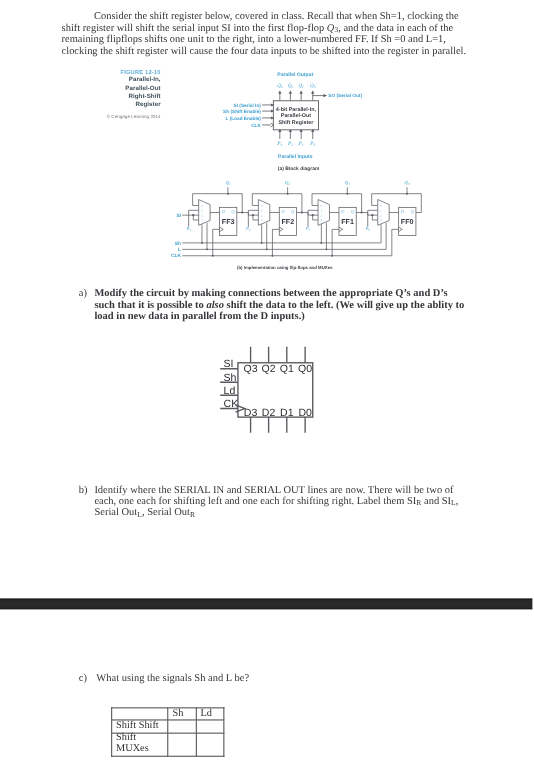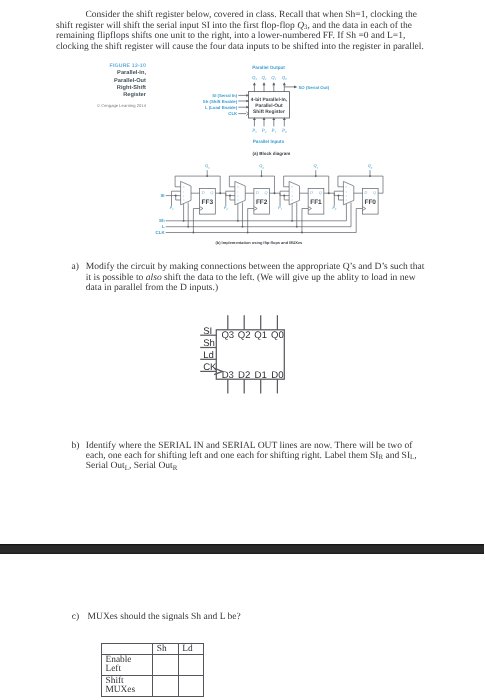--- a/index.html
+++ b/index.html
@@ -250,21 +250,21 @@
         <line x1="25.7" y1="66.7" x2="211.01" y2="66.7" stroke="#5c6066" stroke-width="0.7"></line>
         <line x1="25.7" y1="72.5" x2="216.21" y2="72.5" stroke="#5c6066" stroke-width="0.7"></line>
         <text x="24.6" y="62.3" fill="#3e9fd0" font-size="4.4" font-family="Liberation Sans, sans-serif" font-weight="bold" text-anchor="end">Sh</text>
         <text x="24.6" y="68.2" fill="#3e9fd0" font-size="4.4" font-family="Liberation Sans, sans-serif" font-weight="bold" text-anchor="end">L</text>
         <text x="24.6" y="74" fill="#3e9fd0" font-size="4.4" font-family="Liberation Sans, sans-serif" font-weight="bold" text-anchor="end">CLK</text>
         <text x="118.9" y="84.2" fill="#3d4349" font-size="3.95" font-family="Liberation Sans, sans-serif" font-weight="bold" text-anchor="middle">(b) Implementation using flip-flops and MUXes</text>
       </svg>
     </div>
 
   <div class="qmark" style="left:71.6px;top:262.3px;">a)</div>
-  <div class="qrow" id="qa" style="left:85.8px;top:262.3px;width:341px;">Modify the circuit by making connections between the appropriate Q’s and D’s such that it is possible to <i>also</i> shift the data to the left. (We will give up the ablity to load in new data in parallel from the D inputs.)</div>
+  <div class="qrow" id="qa" style="left:85.8px;top:262.3px;width:341px;font-weight:bold;">Modify the circuit by making connections between the appropriate Q’s and D’s such that it is possible to <i>also</i> shift the data to the left. (We will give up the ablity to load in new data in parallel from the D inputs.)</div>
 
   <div id="ansdia" style="position:absolute;left:195px;top:310px;width:100px;height:88px;">
       <svg width="100" height="88" viewBox="0 0 100 88" xmlns="http://www.w3.org/2000/svg">
         <rect x="21.3" y="19.8" width="68" height="49.4" fill="none" stroke="#5a5a60" stroke-width="1.25"></rect>
         <line x1="32.8" y1="5.2" x2="32.8" y2="19.8" stroke="#5a5a60" stroke-width="1.25"></line>
         <text x="32.8" y="28.200000000000003" fill="#2f2f33" font-size="9.6" font-family="Liberation Sans, sans-serif" text-anchor="middle">Q3</text>
         <line x1="49.2" y1="5.2" x2="49.2" y2="19.8" stroke="#5a5a60" stroke-width="1.25"></line>
         <text x="49.2" y="28.200000000000003" fill="#2f2f33" font-size="9.6" font-family="Liberation Sans, sans-serif" text-anchor="middle">Q2</text>
         <line x1="65.7" y1="5.2" x2="65.7" y2="19.8" stroke="#5a5a60" stroke-width="1.25"></line>
         <text x="65.7" y="28.200000000000003" fill="#2f2f33" font-size="9.6" font-family="Liberation Sans, sans-serif" text-anchor="middle">Q1</text>
@@ -289,32 +289,32 @@
         <path d="M 19.1 58.1 L 27.5 61.4 L 19.1 64.7" fill="none" stroke="#5a5a60" stroke-width="1.25"></path>
       </svg>
     </div>
 
   <div class="qmark" style="left:71.6px;top:440.5px;">b)</div>
   <div class="qrow" id="qb" style="left:85.8px;top:440.5px;width:340px;">Identify where the SERIAL IN and SERIAL OUT lines are now. There will be two of each, one each for shifting left and one each for shifting right. Label them SI<sub>R</sub> and SI<sub>L</sub>, Serial Out<sub>L</sub>, Serial Out<sub>R</sub></div>
 
   <div class="blackbar" style="left:0px;top:543.6px;width:484px;height:10.5px;"></div>
 
   <div class="qmark" style="left:71.7px;top:612.3px;">c)</div>
-  <div class="qrow" id="qc" style="left:87.6px;top:612.3px;width:341px;">MUXes should the signals Sh and L be?</div>
+  <div class="qrow" id="qc" style="left:87.6px;top:612.3px;width:341px;">What using the signals Sh and L be?</div>
 
   <div class="tblwrap" style="left:100.8px;top:643px;">
     <table class="tbl">
         <tbody id="tblbody">
           <tr>
             <td style="width:43px;"></td>
             <td style="width:17px;">Sh</td>
             <td style="width:17px;">Ld</td>
           </tr>
           <tr>
-            <td>Enable Left</td>
+            <td>Shift Shift</td>
             <td></td>
             <td></td>
           </tr>
           <tr>
             <td>Shift MUXes</td>
             <td></td>
             <td></td>
           </tr>
         </tbody>
       </table>

